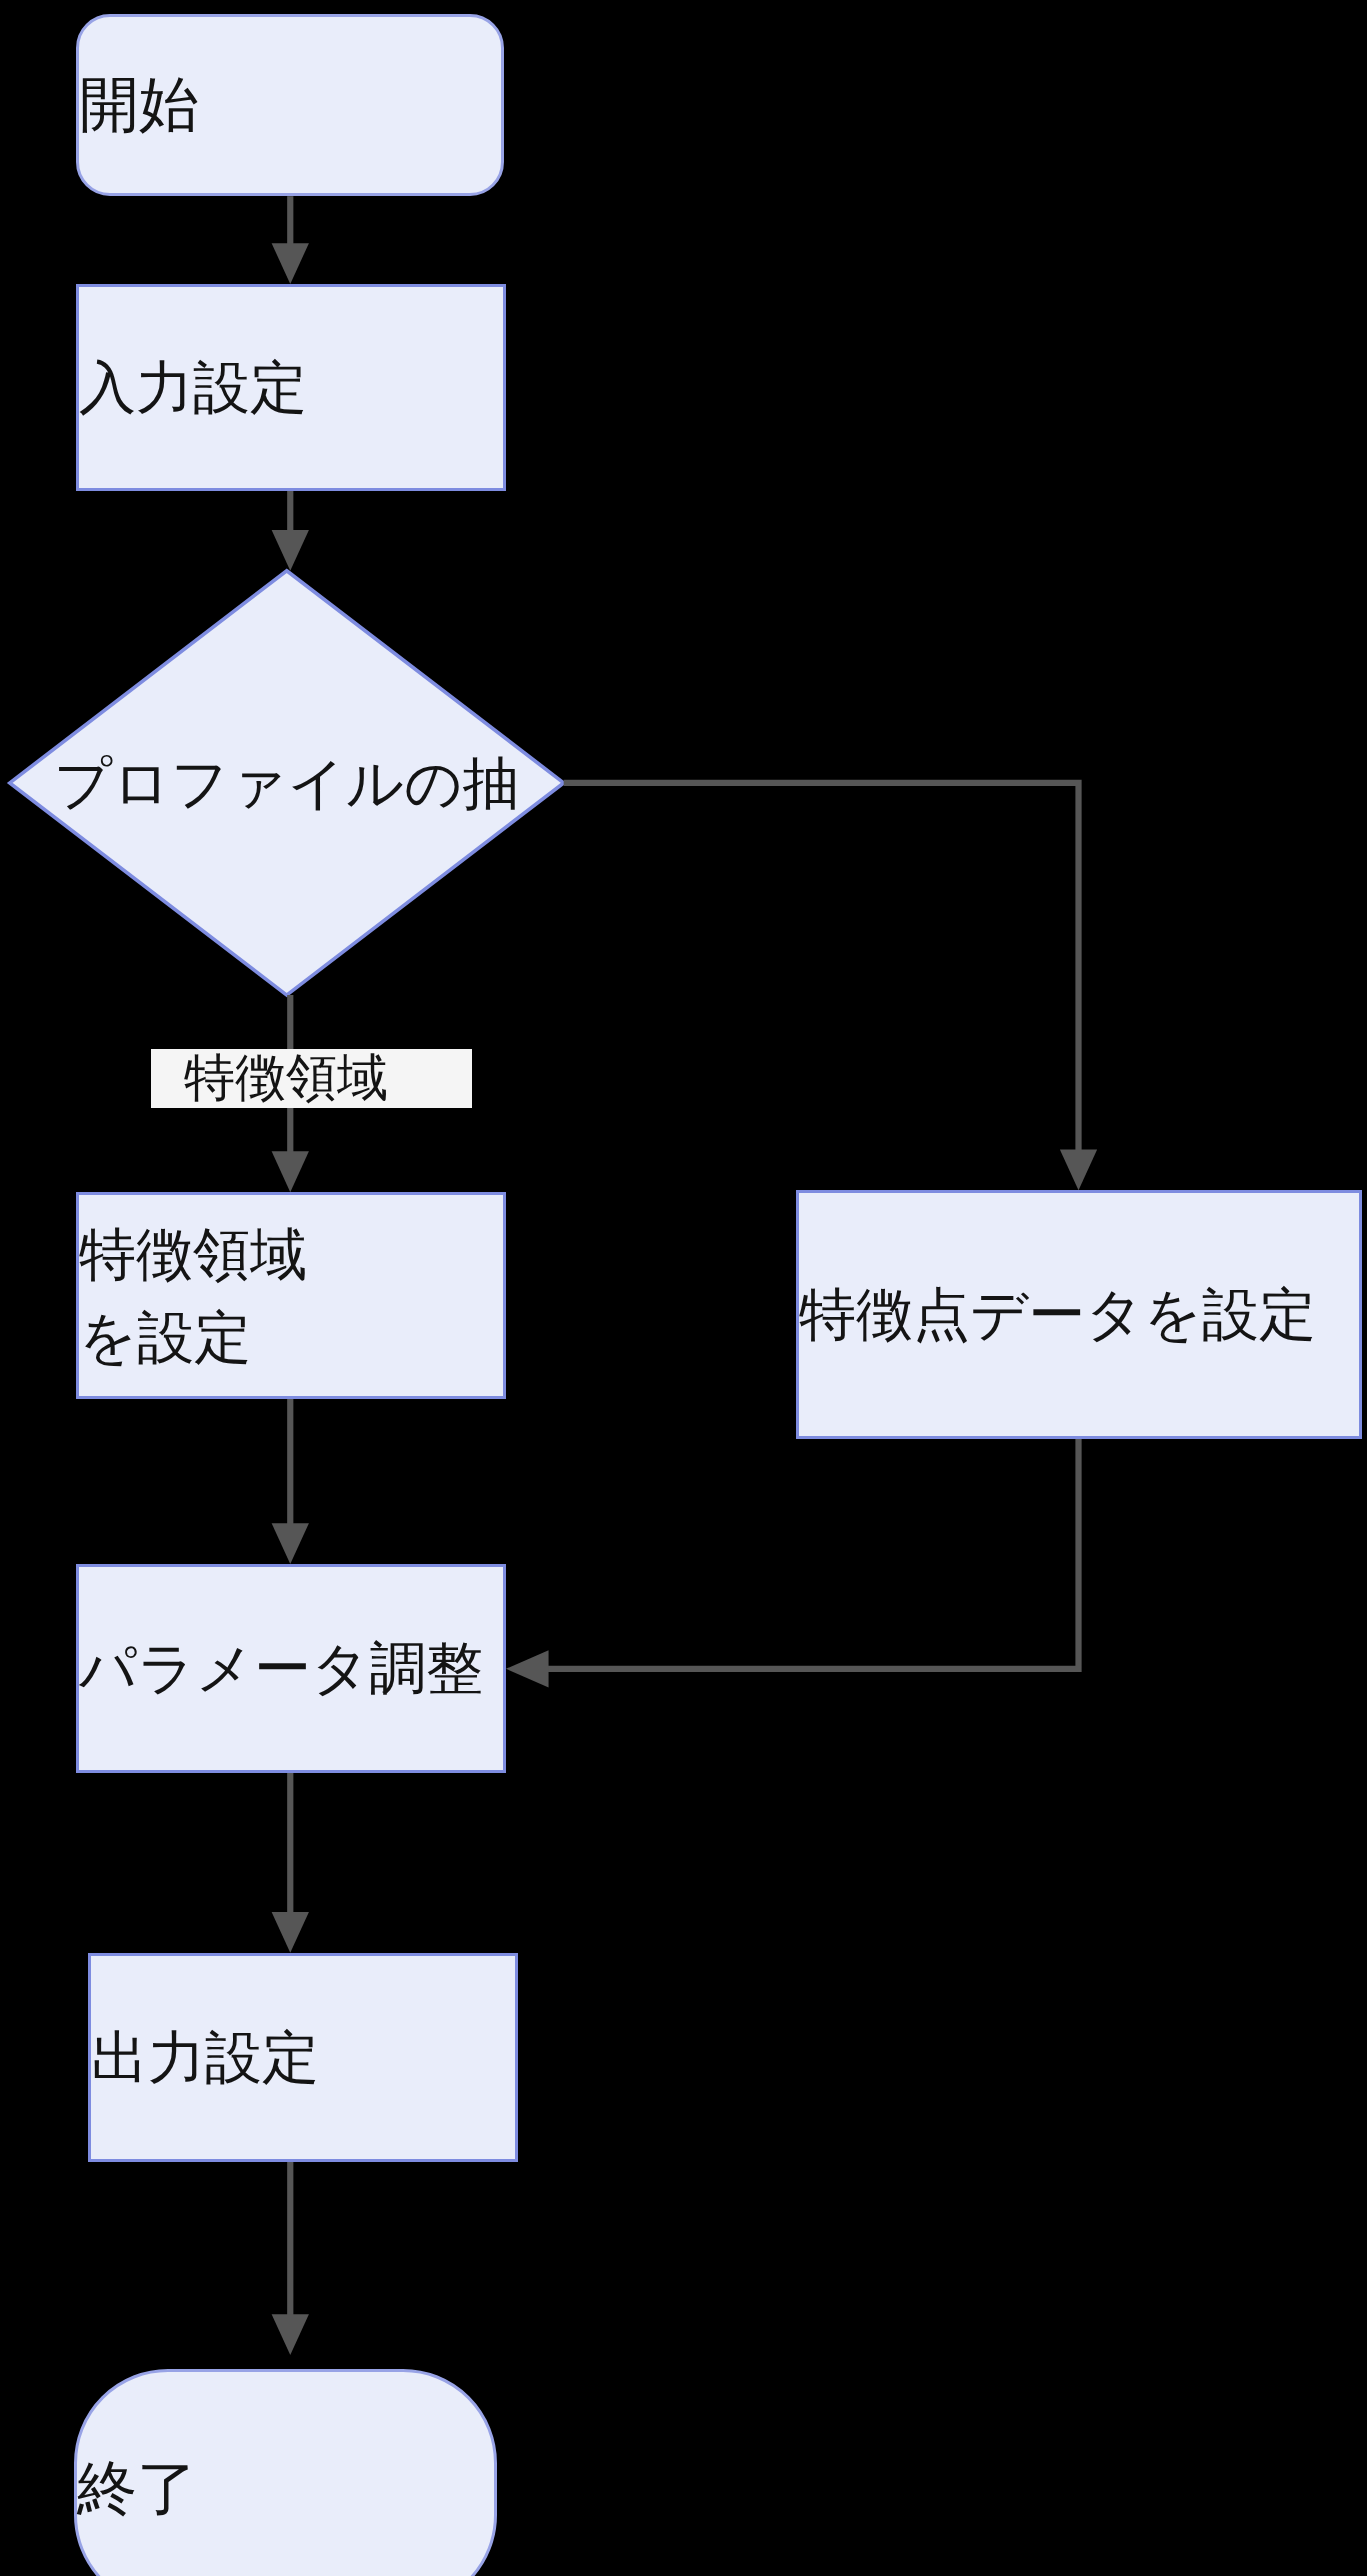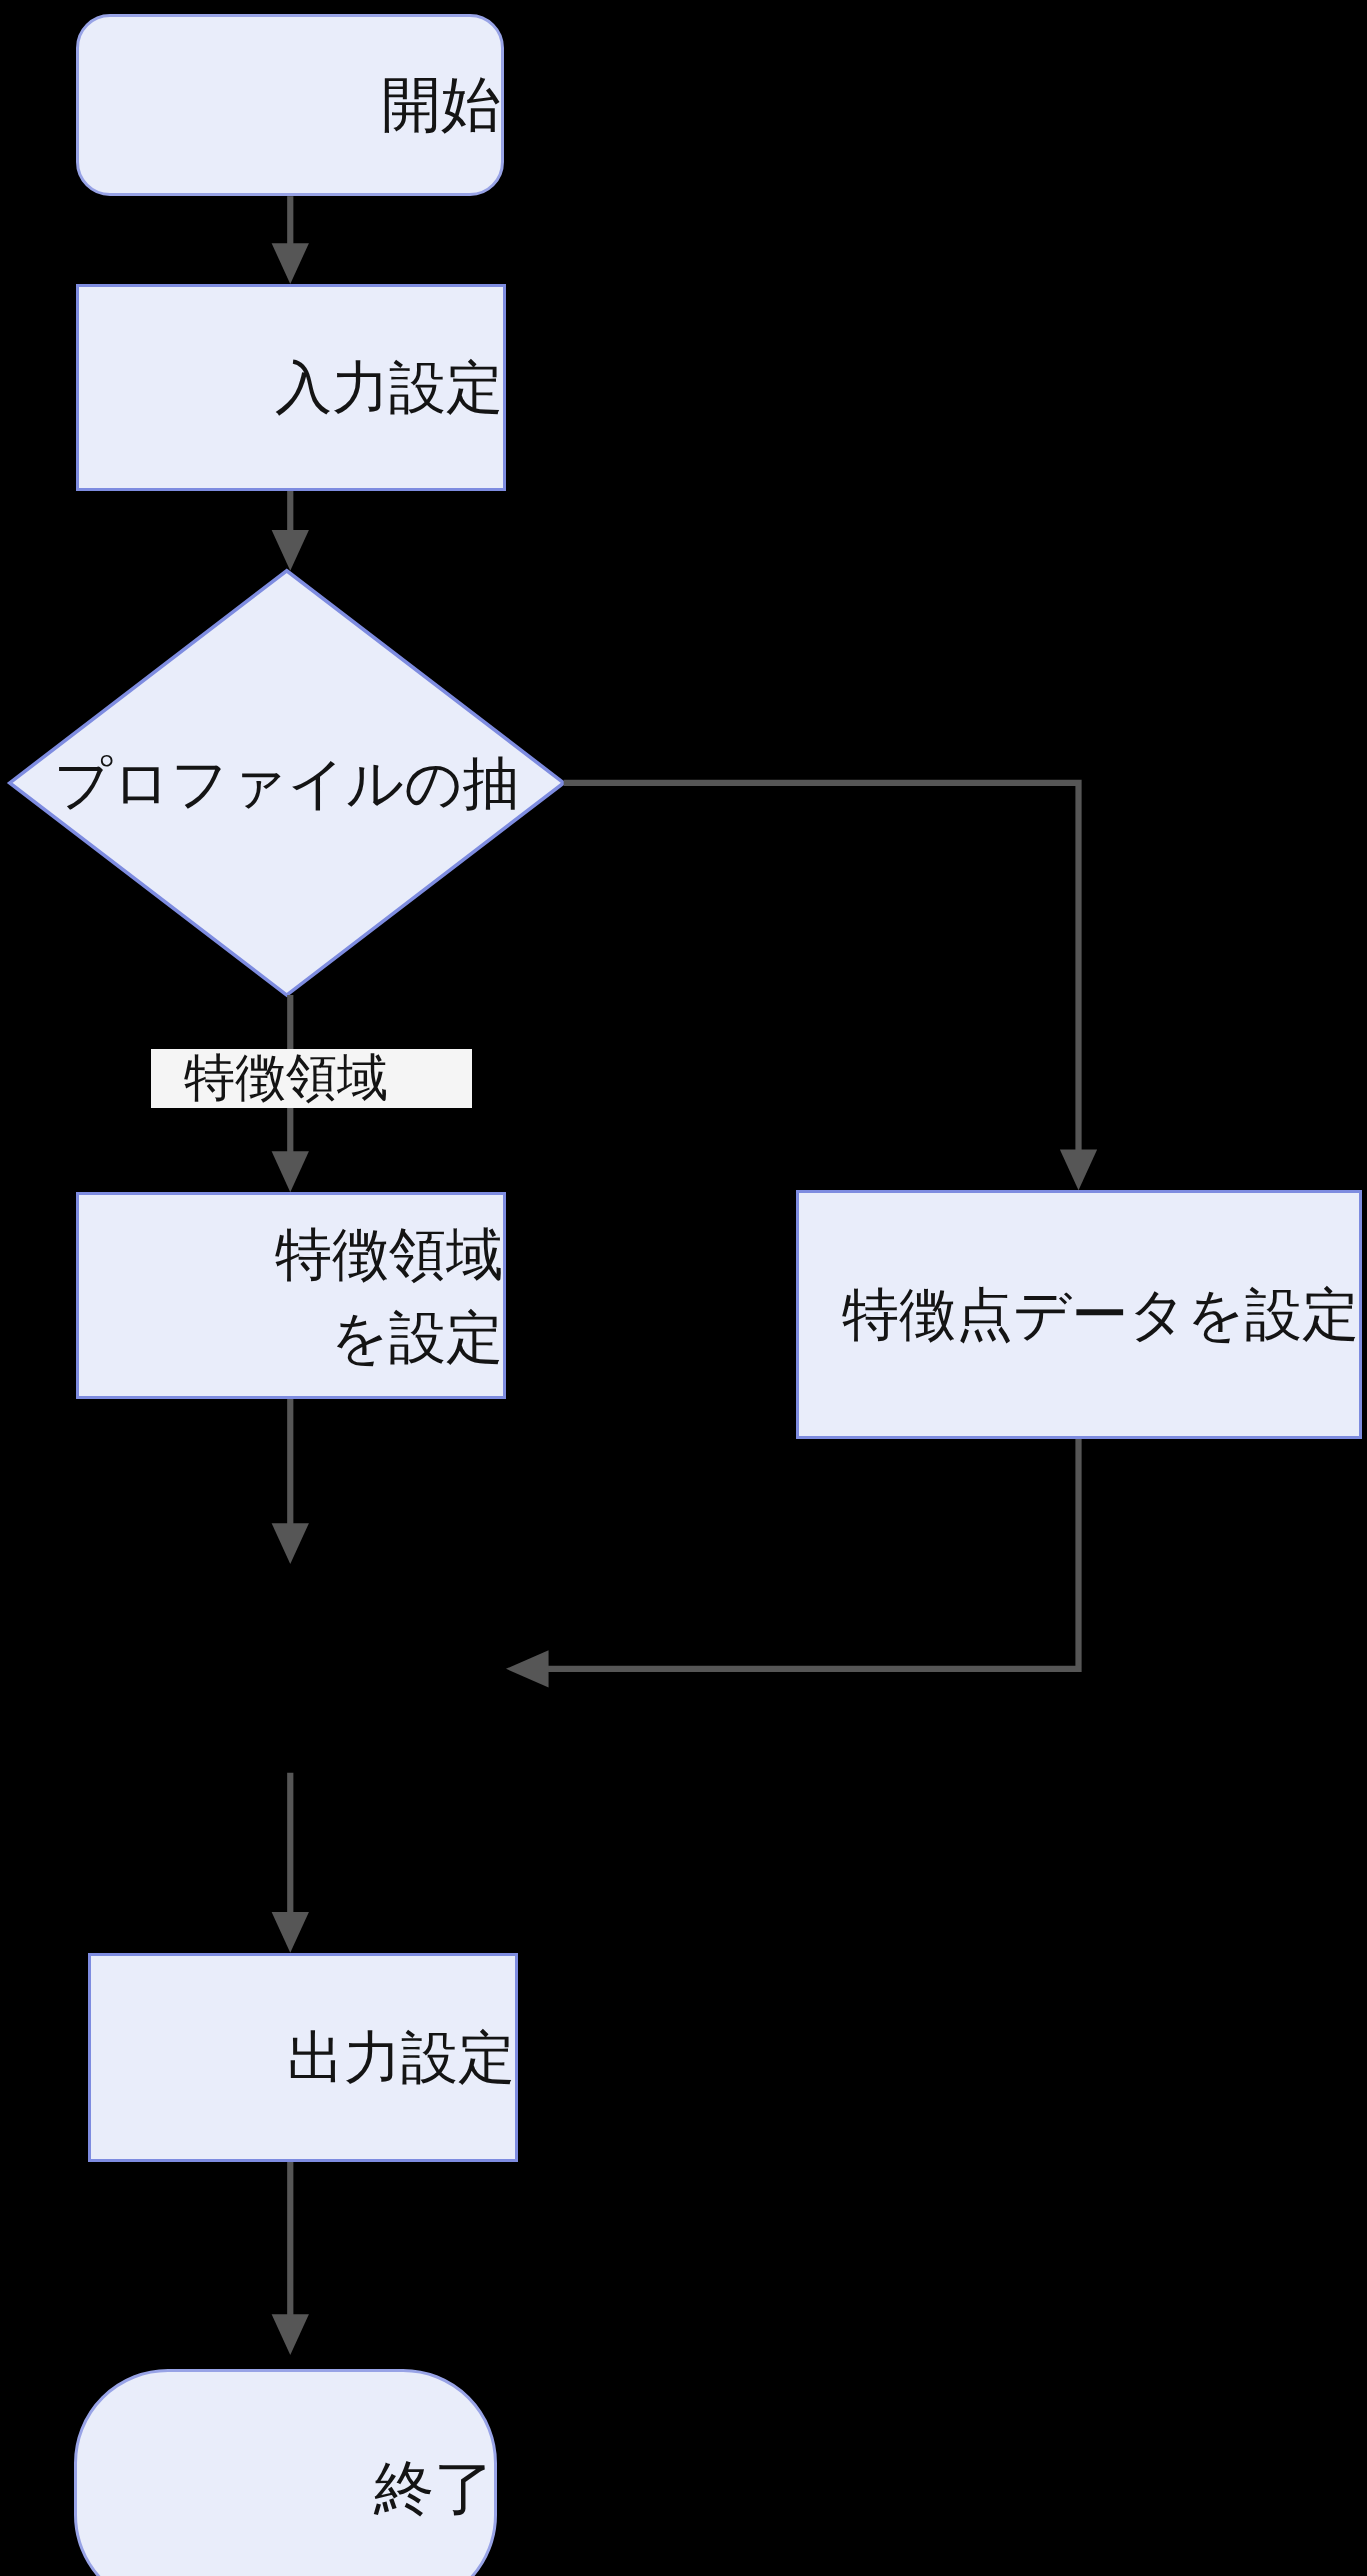--- a/index.html
+++ b/index.html
@@ -19,21 +19,21 @@
     font-family:"Liberation Sans","DejaVu Sans",sans-serif;
     color:var(--text);
     overflow:hidden;
   }
   .edges{position:absolute;left:0;top:0;width:1367px;height:2576px;}
   .node{
     position:absolute;
     box-sizing:border-box;
     background:var(--node-fill);
     border:3.6px solid var(--node-border);
-    display:flex;flex-direction:column;align-items:flex-end;justify-content:center;
+    display:flex;flex-direction:column;align-items:flex-start;justify-content:center;
     text-align:center;
     font-size:57px;line-height:1.5;
     color:var(--text);
   }
   .stadium{border-color:var(--stadium-border);font-size:60px;}
   .node-start{left:76px;top:14px;width:428px;height:182px;border-radius:34px;}
   .node-input{left:76px;top:284px;width:430px;height:207px;font-family:Liberation Serif, serif;}
   .node-feature-region{left:76px;top:1192px;width:430px;height:207px;line-height:1.45;}
   .node-feature-point{left:796px;top:1190px;width:566px;height:249px;}
   .node-param{left:76px;top:1564px;width:430px;height:209px;}
@@ -120,20 +120,23 @@
 
   <div class="node node-feature-region">
     <span>特徴領域</span>
     <span>を設定</span>
   </div>
 
   <div class="node node-feature-point">
     <span>特徴点データを設定</span>
   </div>
 
+  <div class="node node-param">
+    <span>パラメータ調整</span>
+  </div>
 
   <div class="node node-output">
     <span>出力設定</span>
   </div>
 
   <div class="node stadium node-end">
     <span>終了</span>
   </div>
 
 </div>

